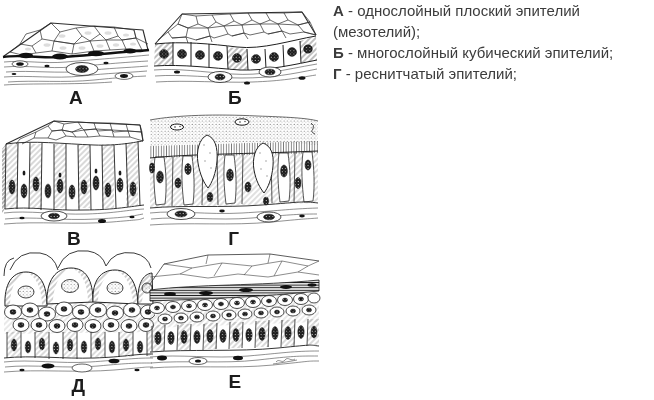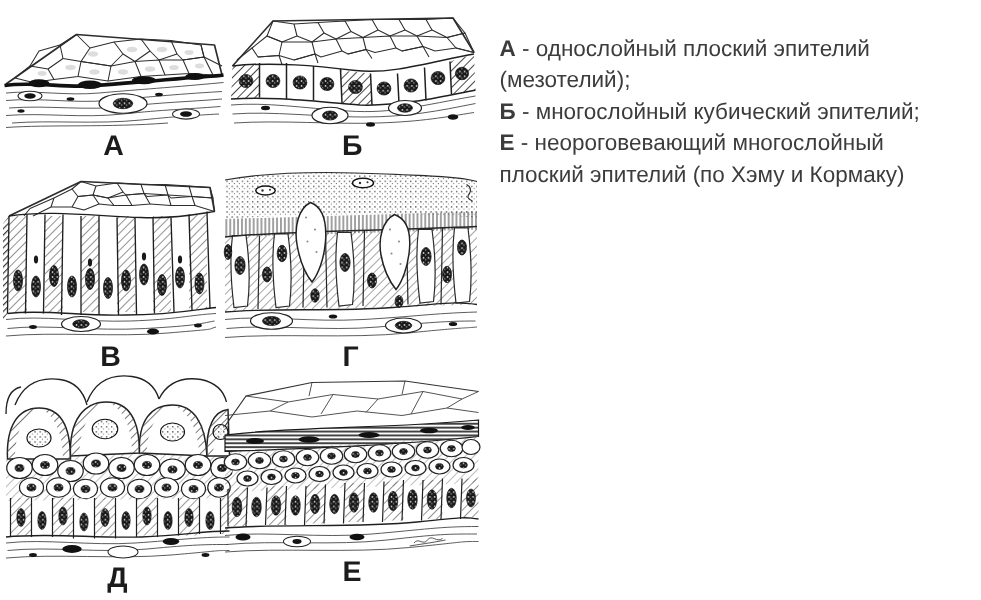--- a/index.html
+++ b/index.html
@@ -2,21 +2,21 @@
 <html><head>
 <meta charset="utf-8">
 <style>
   html,body{margin:0;padding:0;background:#fff;}
   .stage{position:relative;width:654px;height:400px;background:#ffffff;overflow:hidden;
          font-family:"Liberation Sans","DejaVu Sans",sans-serif;}
   .panel{position:absolute;display:flex;flex-direction:column;align-items:center;}
   .panel svg{display:block;}
   .plabel{font-weight:bold;font-size:19px;line-height:20px;color:#1c1c1c;margin-top:2px;
           letter-spacing:.5px;text-align:center;}
-  .legend{position:absolute;left:333px;top:22px;width:318px;color:#3c3c3c;
+  .legend{position:absolute;left:333px;top:0;width:318px;color:#3c3c3c;
           font-size:15px;line-height:21px;}
   .legend .li{white-space:pre-line;}
   .legend .lk{font-weight:bold;}
 </style>
 </head>
 <body>
 
 <div class="stage">
 
 <svg width="0" height="0" style="position:absolute" aria-hidden="true">
@@ -564,17 +564,16 @@
     <ellipse cx="90" cy="108" rx="5" ry="2.2" fill="#111"></ellipse>
     <path d="M128,112 c3,-4 6,2 9,-2 c3,-4 6,2 10,-1 m-22,5 c6,-1 14,-2 24,-4" stroke="#444" stroke-width="0.6" fill="none"></path>
   </svg>
   <div class="plabel">Е</div>
 </div>
 
 <div class="legend">
   <div class="li"><span class="lk">А</span><span> - однослойный плоский эпителий
 (мезотелий);</span></div>
   <div class="li"><span class="lk">Б</span><span> - многослойный кубический эпителий;</span></div>
-  <div class="li"><span class="lk">Е</span><span> - неороговевающий многослойный
-плоский эпителий (по Хэму и Кормаку)</span></div>
+  <div class="li"><span class="lk">Г</span><span> - реснитчатый эпителий;</span></div>
 </div>
 
 </div>
 
 </body></html>

